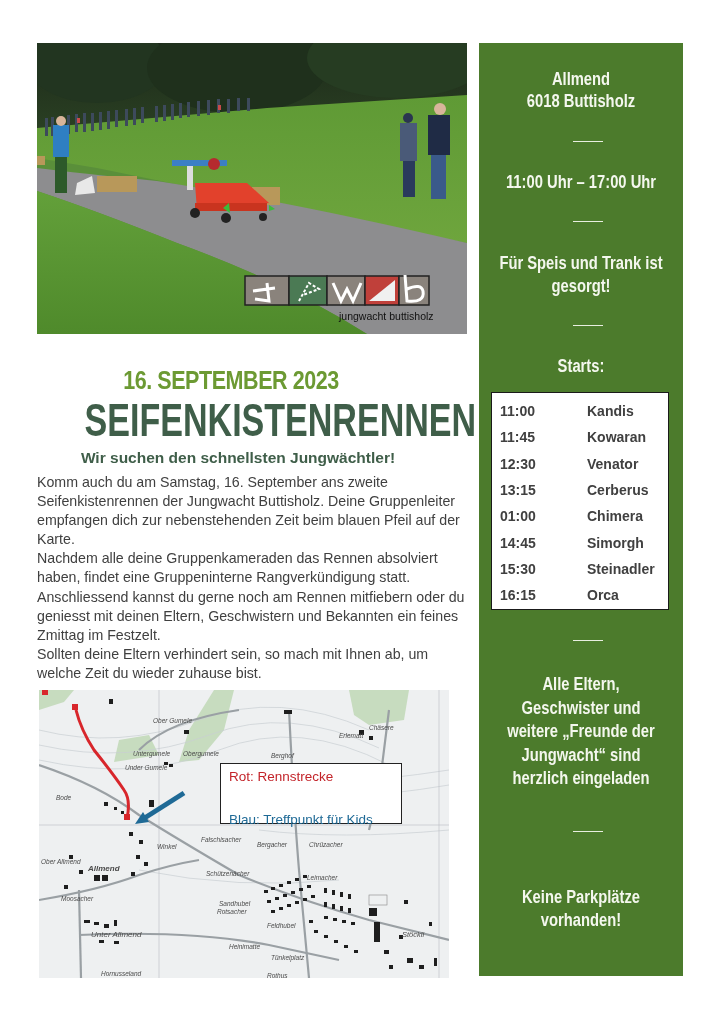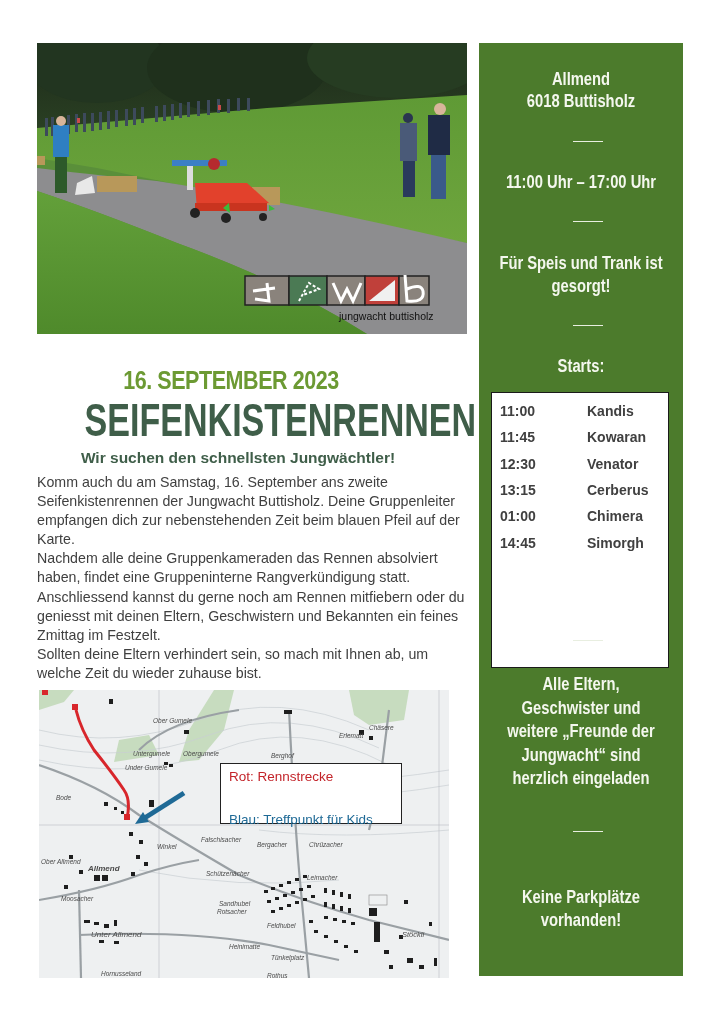--- a/index.html
+++ b/index.html
@@ -58,21 +58,21 @@
   }
   .sb-text {
     position: absolute; left: 0; width: 204px; text-align: center;
     color: #f4f7ee; font-weight: bold; font-family: "Liberation Sans", sans-serif;
   }
   .sb-cond { transform: scaleX(0.82); transform-origin: center; }
   .sb-divider {
     position: absolute; left: 94px; width: 30px; height: 1px; background: #e8eee0;
   }
   .starts-table {
-    position: absolute; left: 12px; top: 349px; width: 178px; height: 276px;
+    position: absolute; left: 12px; top: 349px; width: 178px; height: 218px;
     background: #ffffff; border: 1.5px solid #1a1a1a;
     padding: 5px 0 0 8px;
   }
   .start-row { display: flex; height: 26.3px; align-items: center; font-weight: bold; font-size: 14px; color: #404040; }
   .start-time { width: 87px; }
   .start-name { flex: 1; }
 </style>
 </head>
 <body>
 
@@ -380,20 +380,28 @@
       <span class="start-name">Cerberus</span>
     </div>
     <div class="start-row">
       <span class="start-time">01:00</span>
       <span class="start-name">Chimera</span>
     </div>
     <div class="start-row">
       <span class="start-time">14:45</span>
       <span class="start-name">Simorgh</span>
     </div>
+    <div class="start-row">
+      <span class="start-time">15:30</span>
+      <span class="start-name">Steinadler</span>
+    </div>
+    <div class="start-row">
+      <span class="start-time">16:15</span>
+      <span class="start-name">Orca</span>
+    </div>
   </div>
 
   <div class="sb-divider" style="top:597px;"></div>
 
   <div class="sb-text sb-cond" style="top:630px;font-size:18px;line-height:23.5px;">
     <div>Alle  Eltern,</div>
     <div>Geschwister und</div>
     <div>weitere „Freunde der</div>
     <div>Jungwacht“ sind</div>
     <div>herzlich eingeladen</div>

